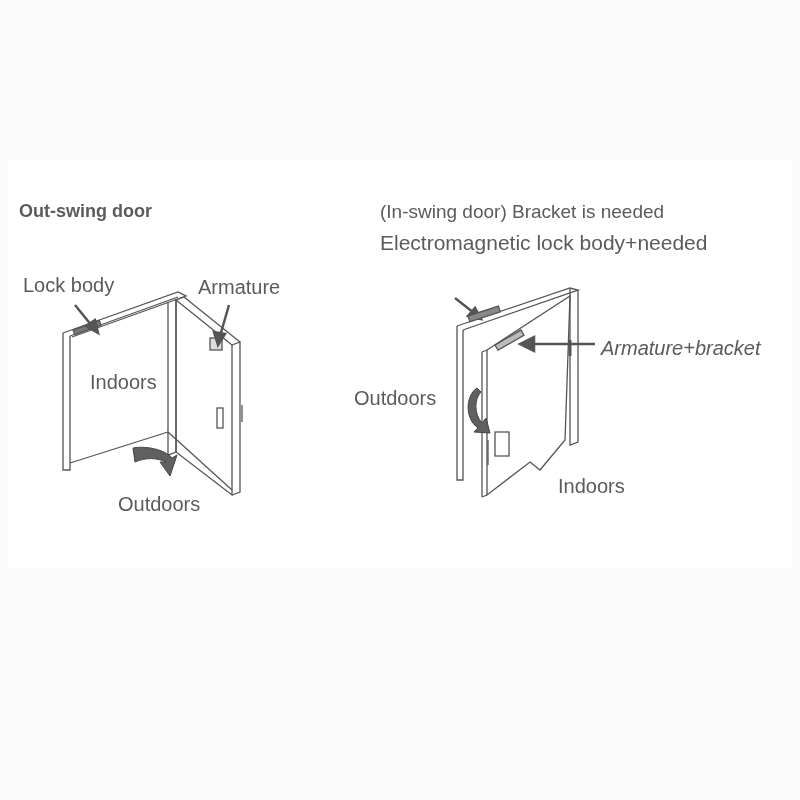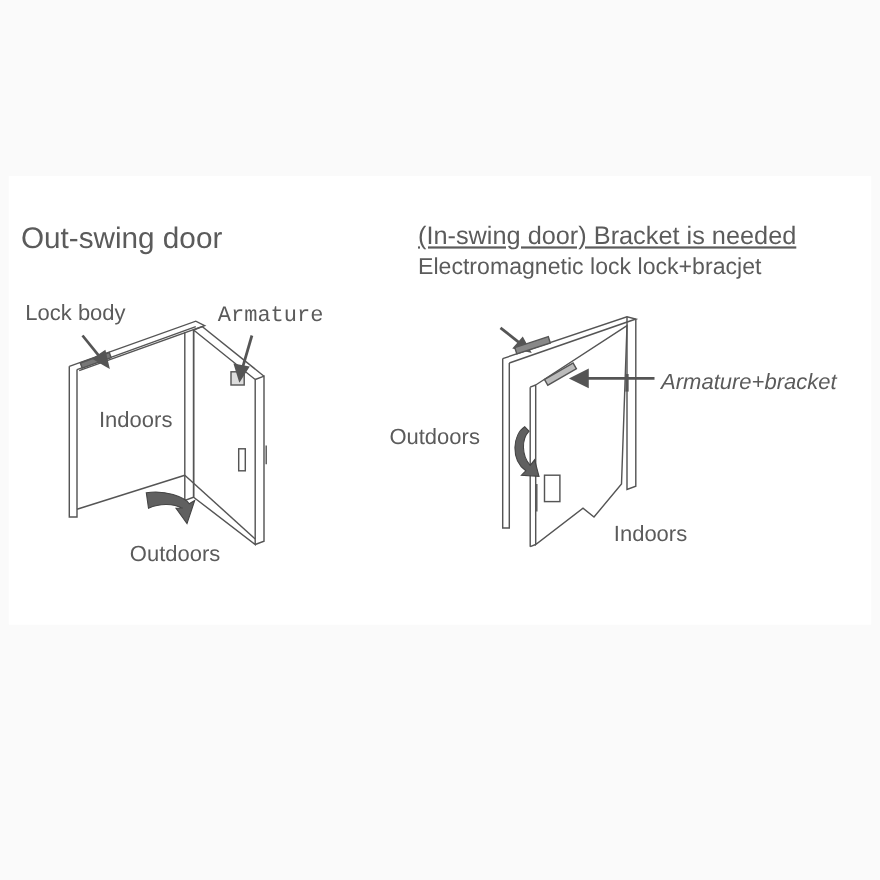--- a/index.html
+++ b/index.html
@@ -70,23 +70,23 @@
 
     <rect x="495" y="345" width="30" height="6" transform="rotate(-30 495 345)" fill="#bbb"></rect>
 
     <rect x="495" y="432" width="14" height="24"></rect>
     <line x1="488" y1="440" x2="488" y2="465"></line>
     <line x1="570" y1="340" x2="570" y2="356" stroke-width="3"></line>
   </g>
   <path d="M477,388 C466,395 464,418 478,428 L474,432 L490,433 L486,418 L482,423 C474,414 474,399 481,392 Z" fill="#606060" stroke="#444" stroke-width="1"></path>
 </svg>
 
-<div class="lbl" style="left:19px;top:201px;font-size:27px;">Out-swing door</div>
+<div class="lbl" style="left:19px;top:201px;font-size:18px;font-weight:bold;">Out-swing door</div>
 <div class="lbl" style="left:23px;top:274px;text-align:right;">Lock body</div>
-<div class="lbl" style="left:198px;top:276px;font-family:Liberation Mono, monospace;">Armature</div>
+<div class="lbl" style="left:198px;top:276px;">Armature</div>
 <div class="lbl" style="left:90px;top:371px;">Indoors</div>
 <div class="lbl" style="left:118px;top:493px;">Outdoors</div>
 
-<div class="lbl" style="left:380px;top:201px;font-size:23px;text-decoration:underline;">(In-swing door) Bracket is needed</div>
-<div class="lbl" style="left:380px;top:231px;font-size:21px;">Electromagnetic lock lock+bracjet</div>
+<div class="lbl" style="left:380px;top:201px;font-size:19px;">(In-swing door) Bracket is needed</div>
+<div class="lbl" style="left:380px;top:231px;font-size:21px;">Electromagnetic lock body+needed</div>
 <div class="lbl" style="left:601px;top:337px;font-style:italic;">Armature+bracket</div>
 <div class="lbl" style="left:354px;top:387px;">Outdoors</div>
 <div class="lbl" style="left:558px;top:475px;">Indoors</div>
 
 </body></html>

